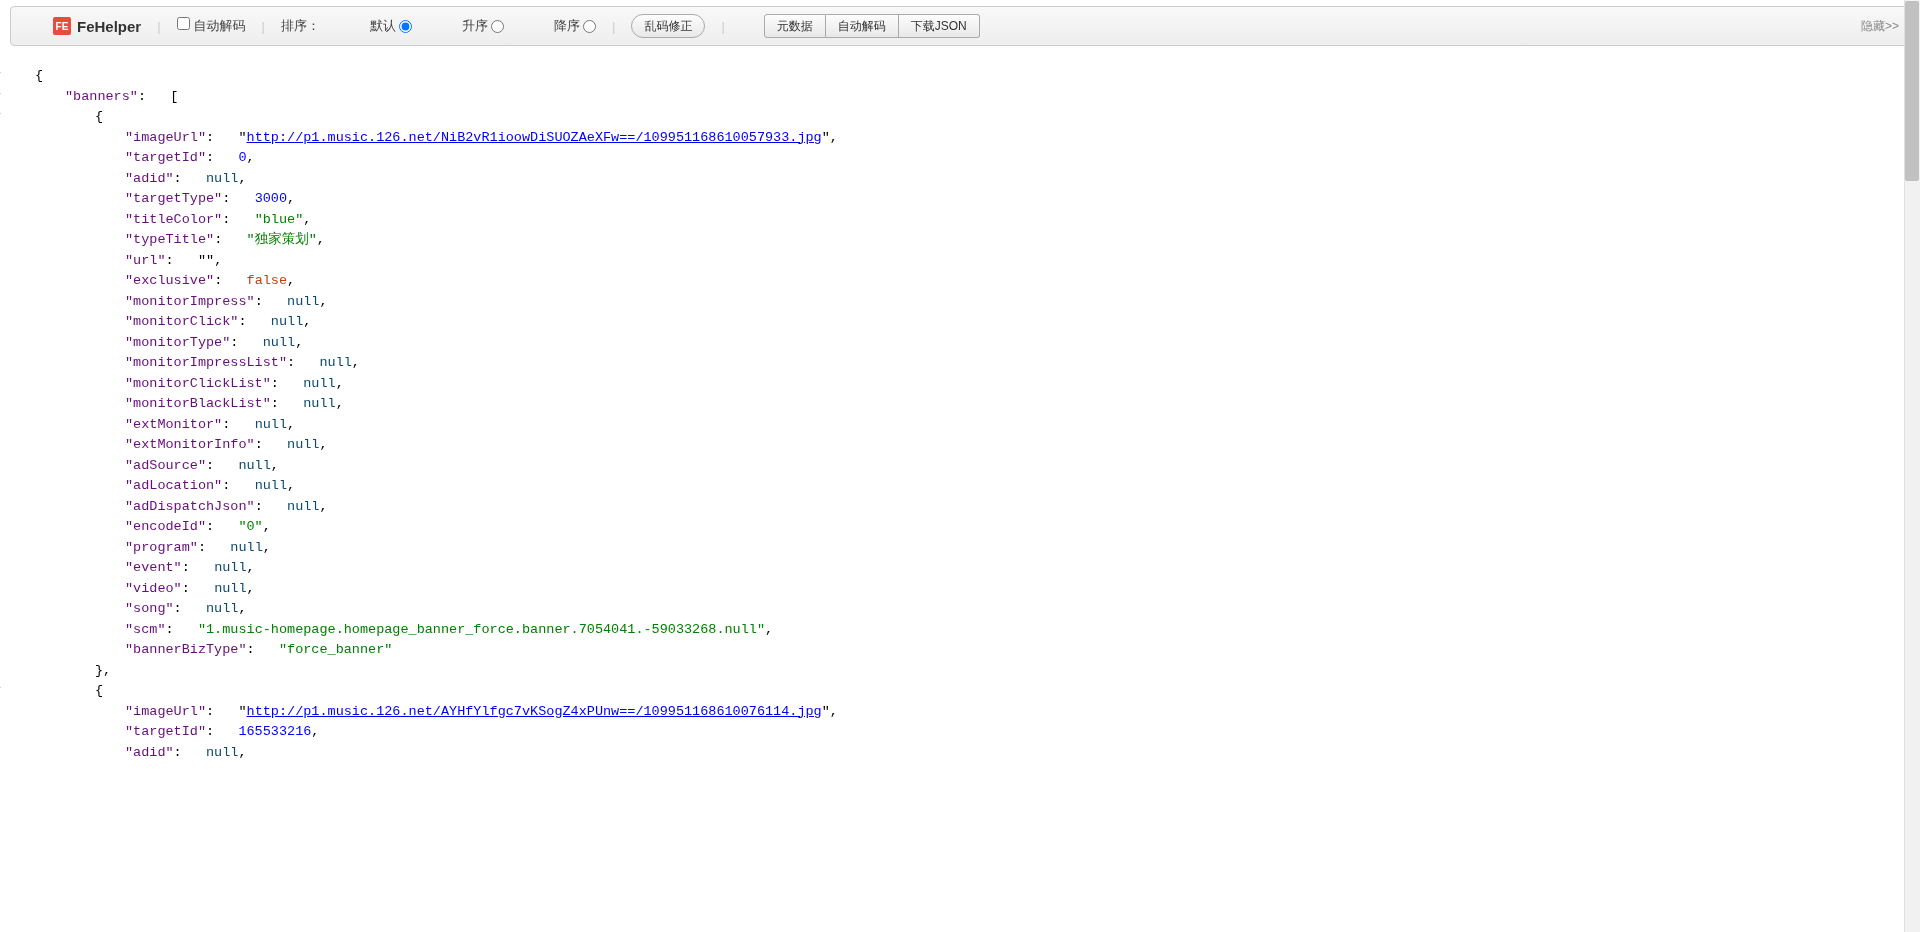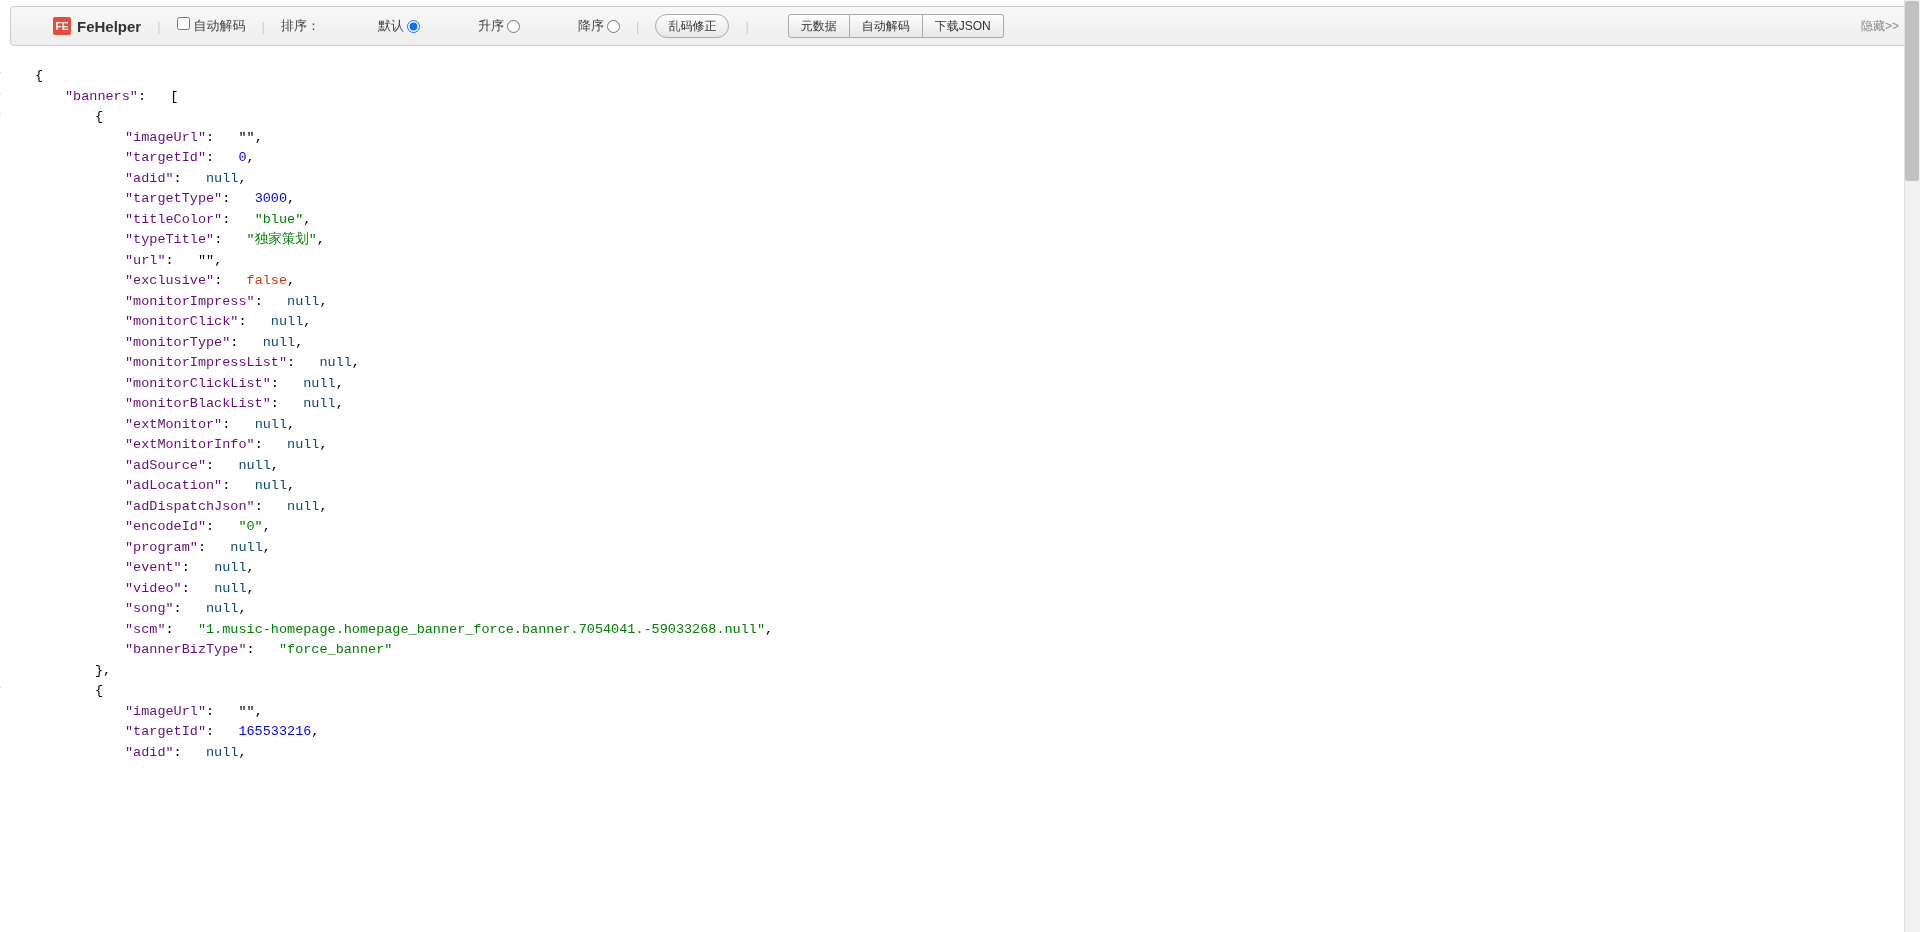--- a/index.html
+++ b/index.html
@@ -49,21 +49,21 @@
 }
 .checkbox-wrap {
   display: flex;
   align-items: flex-start;
   gap: 4px;
   color: #444;
 }
 .sort-group {
   display: flex;
   align-items: center;
-  gap: 14px;
+  gap: 6px;
   color: #444;
 }
 .sort-group label {
   display: flex;
   align-items: center;
   gap: 3px;
   padding-left: 44px;
 }
 .btn {
   background: linear-gradient(#fdfdfd, #e8e8e8);
@@ -201,20 +201,21 @@
       <span class="brace">[</span>
     </div>
     <div class="key-line indent-2">
       <span class="toggle"></span>
       <span class="brace">{</span>
     </div>
     <div class="key-line indent-3">
       <span class="key">"imageUrl"</span>
       <span class="colon">:&nbsp;&nbsp;&nbsp;</span>
       <span class="quote">"</span>
+      <span class="link">http://p1.music.126.net/NiB2vR1ioowDiSUOZAeXFw==/109951168610057933.jpg</span>
       <span class="quote">"</span>
       <span class="comma">,</span>
     </div>
     <div class="key-line indent-3">
       <span class="key">"targetId"</span>
       <span class="colon">:&nbsp;&nbsp;&nbsp;</span>
       <span class="num">0</span>
       <span class="comma">,</span>
     </div>
     <div class="key-line indent-3">
@@ -366,20 +367,21 @@
       <span class="comma">,</span>
     </div>
     <div class="key-line indent-2">
       <span class="toggle"></span>
       <span class="brace">{</span>
     </div>
     <div class="key-line indent-3">
       <span class="key">"imageUrl"</span>
       <span class="colon">:&nbsp;&nbsp;&nbsp;</span>
       <span class="quote">"</span>
+      <span class="link">http://p1.music.126.net/AYHfYlfgc7vKSogZ4xPUnw==/109951168610076114.jpg</span>
       <span class="quote">"</span>
       <span class="comma">,</span>
     </div>
     <div class="key-line indent-3">
       <span class="key">"targetId"</span>
       <span class="colon">:&nbsp;&nbsp;&nbsp;</span>
       <span class="num">165533216</span>
       <span class="comma">,</span>
     </div>
     <div class="key-line indent-3">

